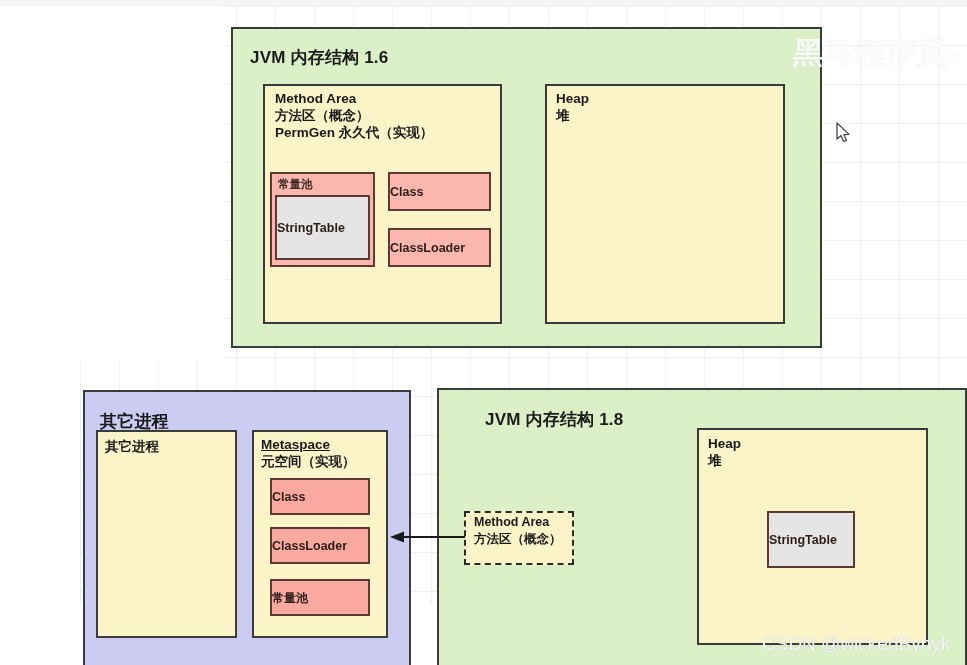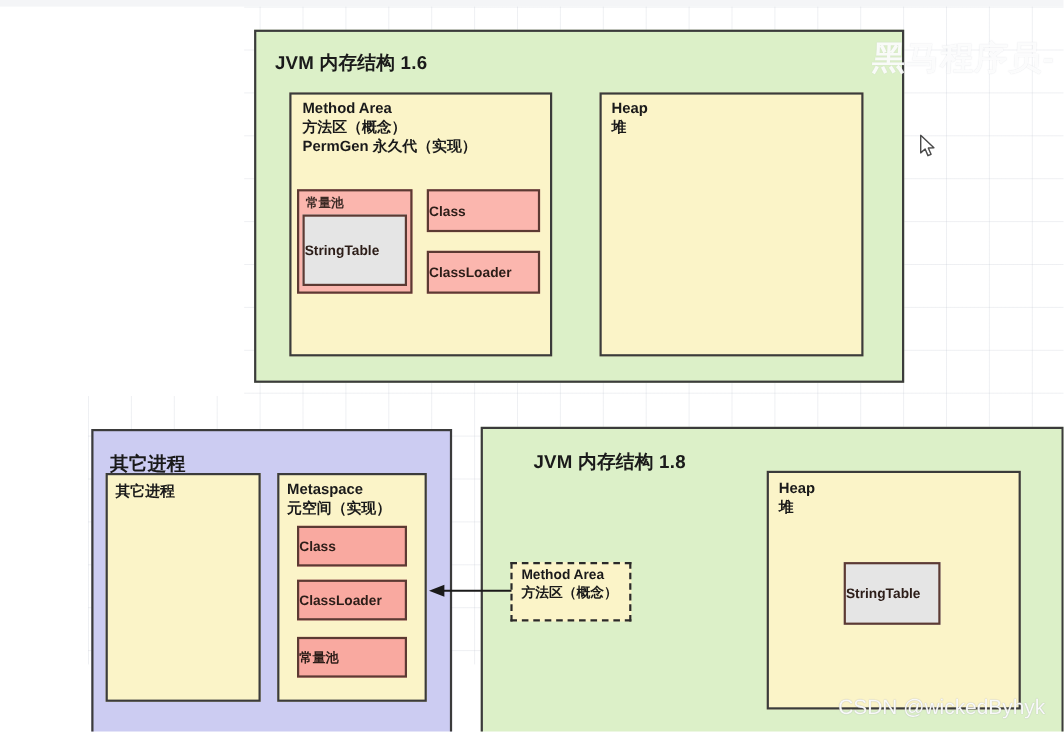--- a/index.html
+++ b/index.html
@@ -208,21 +208,21 @@
   <div class="boxlabel" style="left:556px; top:90px;">Heap</div>
   <div class="boxlabel" style="left:556px; top:107px;">堆</div>
 
   <div class="box purple" style="left:83px; top:390px; width:328px; height:290px;"></div>
   <div class="title" style="left:100px; top:410px;">其它进程</div>
 
   <div class="box yellow" style="left:96px; top:430px; width:141px; height:208px;"></div>
   <div class="boxlabel" style="left:105px; top:438px;">其它进程</div>
 
   <div class="box yellow" style="left:252px; top:430px; width:136px; height:208px;"></div>
-  <div class="boxlabel" style="left:261px; top:436px;">Metaspace</div>
+  <div class="boxlabel" style="left:261px; top:436px;text-decoration:underline;">Metaspace</div>
   <div class="boxlabel" style="left:261px; top:453px;">元空间（实现）</div>
 
   <div class="box salmon" style="left:270px; top:478px; width:100px; height:37px;">
     <div class="centerlabel">Class</div>
   </div>
   <div class="box salmon" style="left:270px; top:527px; width:100px; height:37px;">
     <div class="centerlabel">ClassLoader</div>
   </div>
   <div class="box salmon" style="left:270px; top:579px; width:100px; height:37px;">
     <div class="centerlabel cn">常量池</div>

